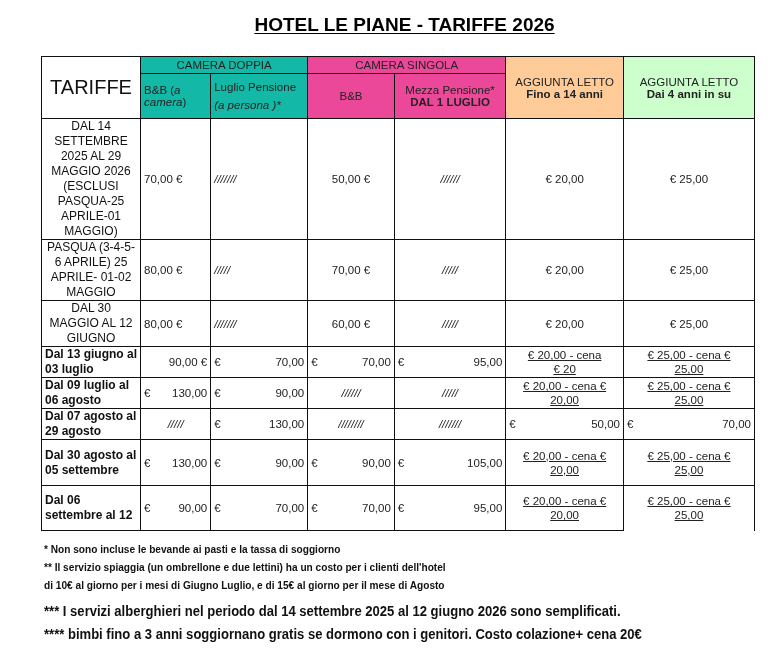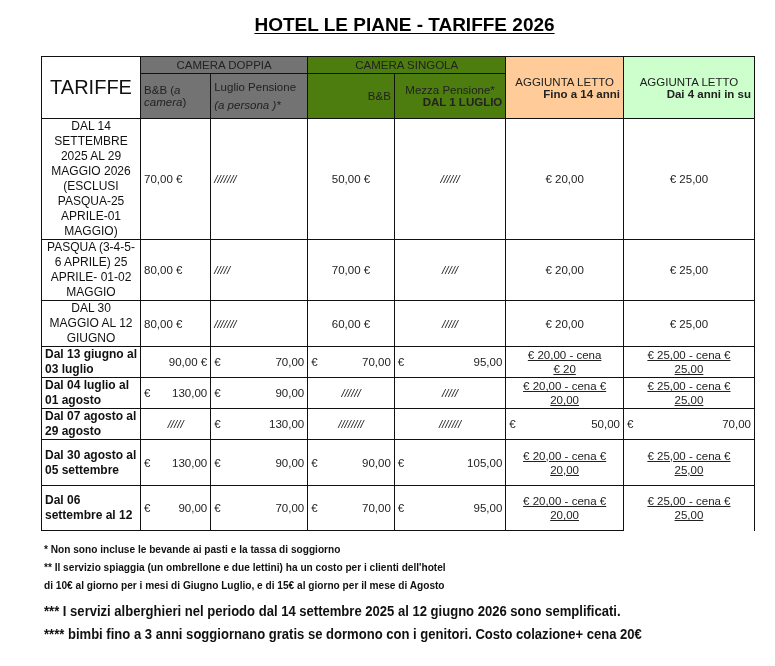--- a/index.html
+++ b/index.html
@@ -1,33 +1,33 @@
 <!DOCTYPE html>
 <html><head>
 <meta charset="utf-8">
 <style>
   html, body { margin: 0; padding: 0; background: #ffffff; }
   body { width: 775px; height: 666px; position: relative; overflow: hidden; font-family: "Liberation Sans", sans-serif; color: #000; }
   .title { position: absolute; left: 17px; width: 775px; top: 14px; text-align: center; font-weight: bold; font-size: 19px; }
   .title span { text-decoration: underline; text-underline-offset: 2px; }
   table.rates { position: absolute; left: 41px; top: 56px; border-collapse: collapse; table-layout: fixed; width: 714px; }
   table.rates td, table.rates th { border: 1.5px solid #111; padding: 0 3px; font-size: 11.5px; font-weight: normal; color: #222; vertical-align: middle; }
-  .h-doppia { background: #737373; }
-  .h-singola { background: #4d7c0f; }
+  .h-doppia { background: #14b8a6; }
+  .h-singola { background: #ec4899; }
   .h-orange { background: #ffcc99; }
   .h-green { background: #ccffcc; }
   .center { text-align: center; }
   .right { text-align: right; }
   .tariffe-head { font-size: 20px !important; text-align: center; color: #111 !important; }
   .period-bold { font-weight: normal; text-align: center; font-size: 12px !important; line-height: 15px; color: #111 !important; }
   .period-left { font-weight: bold !important; text-align: left; font-size: 12px !important; line-height: 15px; color: #111 !important; }
   .ital { font-style: italic; margin-top: 6px; }
   .slashes { font-style: italic; }
   .euro-split { display: flex; justify-content: space-between; }
-  .bold { font-weight: bold; text-align: right; }
+  .bold { font-weight: bold; }
   .notes-small { position: absolute; left: 44px; font-size: 11px; font-weight: bold; color: #111; transform: scaleX(0.92); transform-origin: left; white-space: nowrap; }
   .notes-big { position: absolute; left: 44px; font-size: 14.5px; font-weight: bold; color: #111; transform: scaleX(0.9); transform-origin: left; white-space: nowrap; }
   .cena { line-height: 14px; text-decoration: underline; }
 </style>
 </head>
 <body>
 
 <div class="title"><span>HOTEL LE PIANE - TARIFFE 2026</span></div>
 
 <table class="rates">
@@ -124,21 +124,21 @@
           <div>€ 20,00   -   cena</div>
           <div>€ 20</div>
         </td>
     <td class="center cena">
           <div>€ 25,00  -   cena €</div>
           <div>25,00</div>
         </td>
   </tr>
 
   <tr style="height:31px">
-    <td class="period-left">Dal 04 luglio al 01 agosto</td>
+    <td class="period-left">Dal 09 luglio al 06 agosto</td>
     <td>
           <div class="euro-split">
             <span>€</span>
             <span>130,00</span>
           </div>
         </td>
     <td>
           <div class="euro-split">
             <span>€</span>
             <span>90,00</span>

